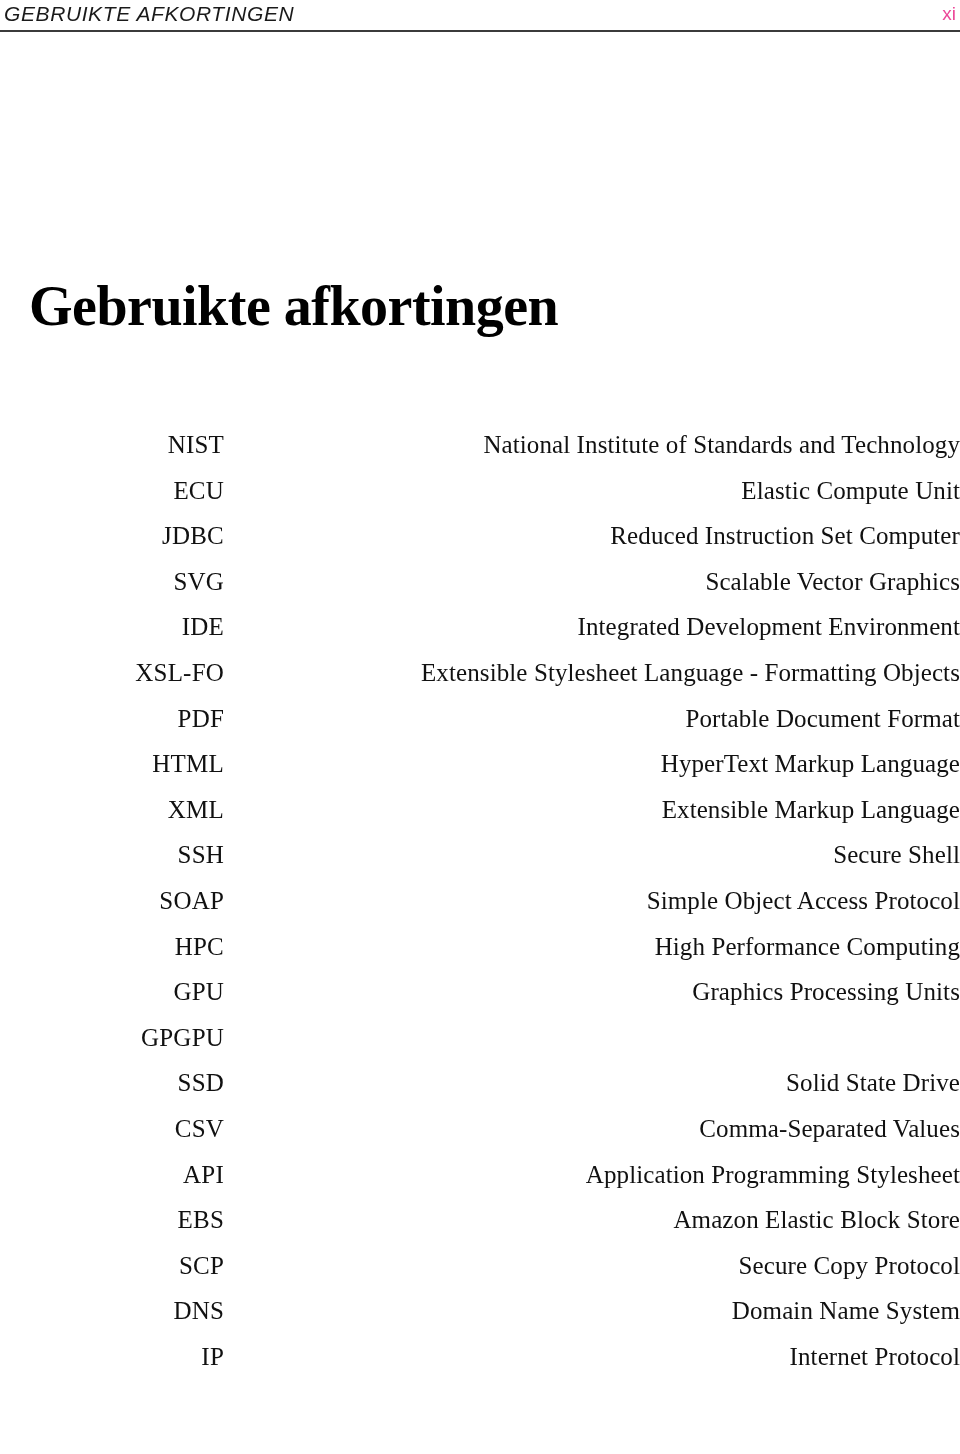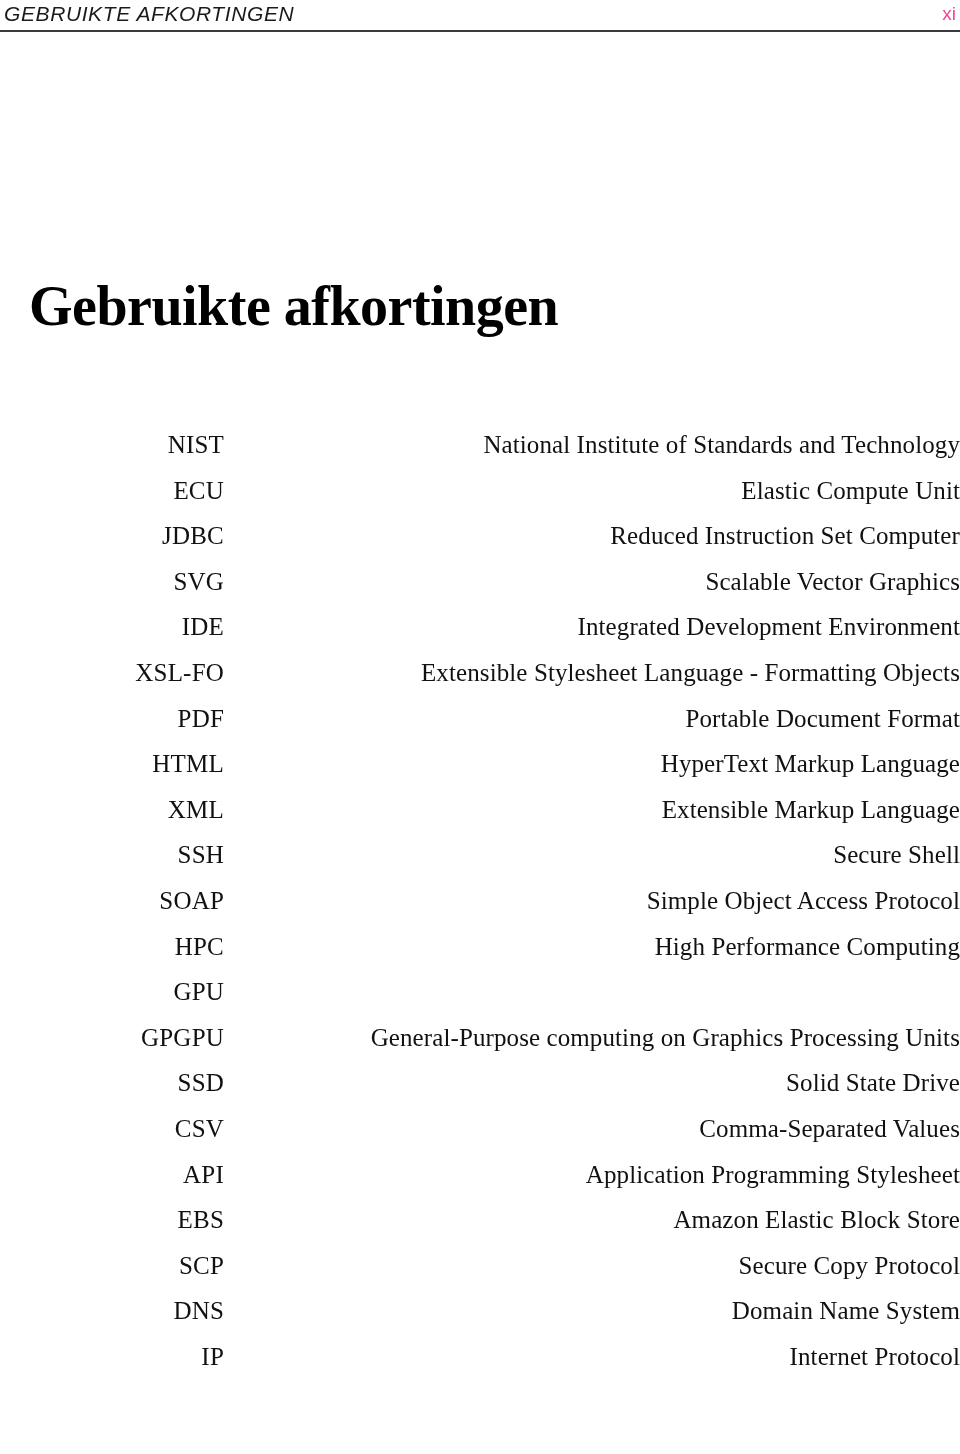--- a/index.html
+++ b/index.html
@@ -152,24 +152,24 @@
     <div class="abbrev-row">
       <div class="abbrev-term">SOAP</div>
       <div class="abbrev-desc">Simple Object Access Protocol</div>
     </div>
     <div class="abbrev-row">
       <div class="abbrev-term">HPC</div>
       <div class="abbrev-desc">High Performance Computing</div>
     </div>
     <div class="abbrev-row">
       <div class="abbrev-term">GPU</div>
+      <div class="abbrev-desc">Graphics Processing Units</div>
     </div>
     <div class="abbrev-row">
       <div class="abbrev-term">GPGPU</div>
-      <div class="abbrev-desc">General-Purpose computing on Graphics Processing Units</div>
     </div>
     <div class="abbrev-row">
       <div class="abbrev-term">SSD</div>
       <div class="abbrev-desc">Solid State Drive</div>
     </div>
     <div class="abbrev-row">
       <div class="abbrev-term">CSV</div>
       <div class="abbrev-desc">Comma-Separated Values</div>
     </div>
     <div class="abbrev-row">

